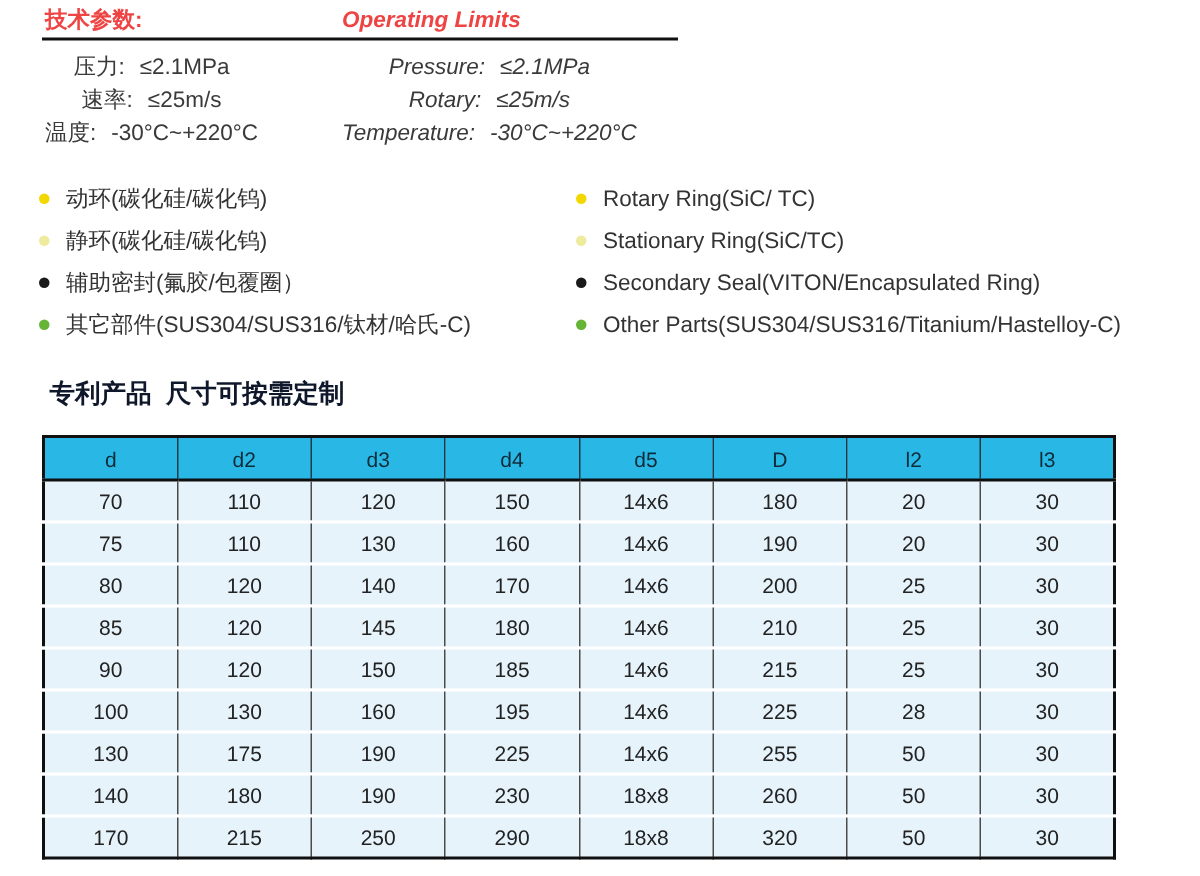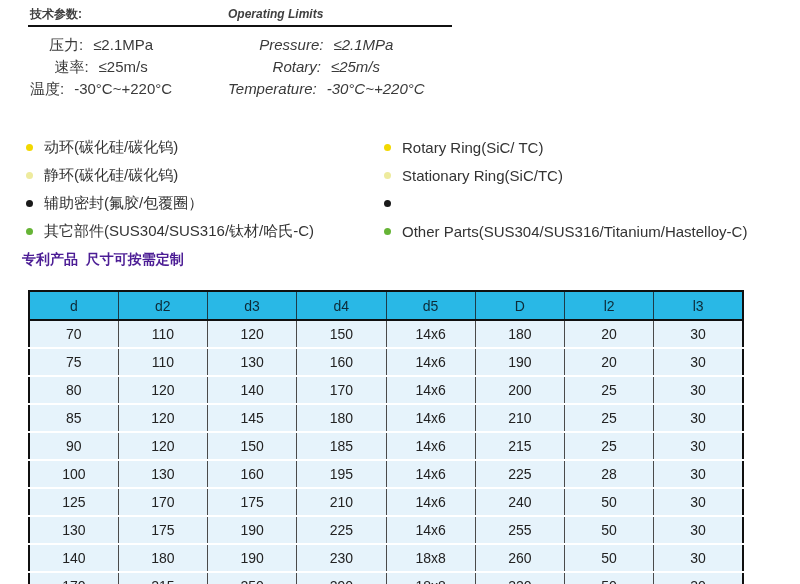--- a/index.html
+++ b/index.html
@@ -6,37 +6,37 @@
   body {
     width:800px; height:584px; position:relative; background:#ffffff;
     font-family:"Liberation Sans","DejaVu Sans",sans-serif;
     color:#2a2a2a; overflow:hidden;
   }
 
   
   .spec-col { position:absolute; top:3px; }
   .spec-left { left:30px; }
   .spec-right { left:228px;font-style:italic; }
-  .spec-title { font-size:12px; font-weight:bold; color:#404040; height:22px; line-height:22px; }
+  .spec-title { font-size:15px; font-weight:bold; color:#ef4444; height:22px; line-height:22px; }
   .spec-rows { margin-top:9px; }
   .spec-row { height:22px; line-height:22px; font-size:15px; color:#3a3a3a;text-align:center; }
   .spec-label { margin-right:10px; }
   .rule { position:absolute; left:28px; top:25px; width:424px; height:2px; background:#111; }
 
   
-  .bullets { position:absolute; top:133px; }
+  .bullets { position:absolute; top:118px; }
   .bullets-zh { left:26px; }
   .bullets-en { left:384px; }
   .bullet-item { height:28px; display:flex; align-items:center; font-size:15px; color:#333; }
   .bullet-dot { width:7px; height:7px; border-radius:50%; margin-right:11px; flex:0 0 auto; }
 
   
   .dim-heading {
-    position:absolute; left:22px; top:251px;
-    font-size:14px; font-weight:bold; color:#4c1d95; white-space:pre;
+    position:absolute; left:33px; top:251px;
+    font-size:17px; font-weight:bold; color:#0f172a; white-space:pre;
   }
   #dim-table {
     position:absolute; left:28px; top:290px; width:716px;
     border-collapse:collapse; border:2px solid #101010;
     table-layout:fixed; font-size:14px;
   }
   #dim-table th {
     background:var(--header-bg,#29b8e6); color:#0d2b38;
     height:25px; font-weight:normal; text-align:center;
     border-right:1px solid #1d3b47; border-bottom:2px solid #101010;
@@ -106,20 +106,21 @@
     <div class="bullet-item">
       <span class="bullet-dot" style="background: rgb(242, 216, 0);"></span>
       <span class="bullet-text">Rotary Ring(SiC/ TC)</span>
     </div>
     <div class="bullet-item">
       <span class="bullet-dot" style="background: rgb(238, 235, 158);"></span>
       <span class="bullet-text">Stationary Ring(SiC/TC)</span>
     </div>
     <div class="bullet-item">
       <span class="bullet-dot" style="background: rgb(26, 26, 26);"></span>
+      <span class="bullet-text">Secondary Seal(VITON/Encapsulated Ring)</span>
     </div>
     <div class="bullet-item">
       <span class="bullet-dot" style="background: rgb(102, 180, 54);"></span>
       <span class="bullet-text">Other Parts(SUS304/SUS316/Titanium/Hastelloy-C)</span>
     </div>
   </div>
 
 <div class="dim-heading">专利产品  尺寸可按需定制</div>
 
 <table id="dim-table">
@@ -190,30 +191,20 @@
         <td>100</td>
         <td>130</td>
         <td>160</td>
         <td>195</td>
         <td>14x6</td>
         <td>225</td>
         <td>28</td>
         <td>30</td>
       </tr>
       <tr>
-        <td>125</td>
-        <td>170</td>
-        <td>175</td>
-        <td>210</td>
-        <td>14x6</td>
-        <td>240</td>
-        <td>50</td>
-        <td>30</td>
-      </tr>
-      <tr>
         <td>130</td>
         <td>175</td>
         <td>190</td>
         <td>225</td>
         <td>14x6</td>
         <td>255</td>
         <td>50</td>
         <td>30</td>
       </tr>
       <tr>

